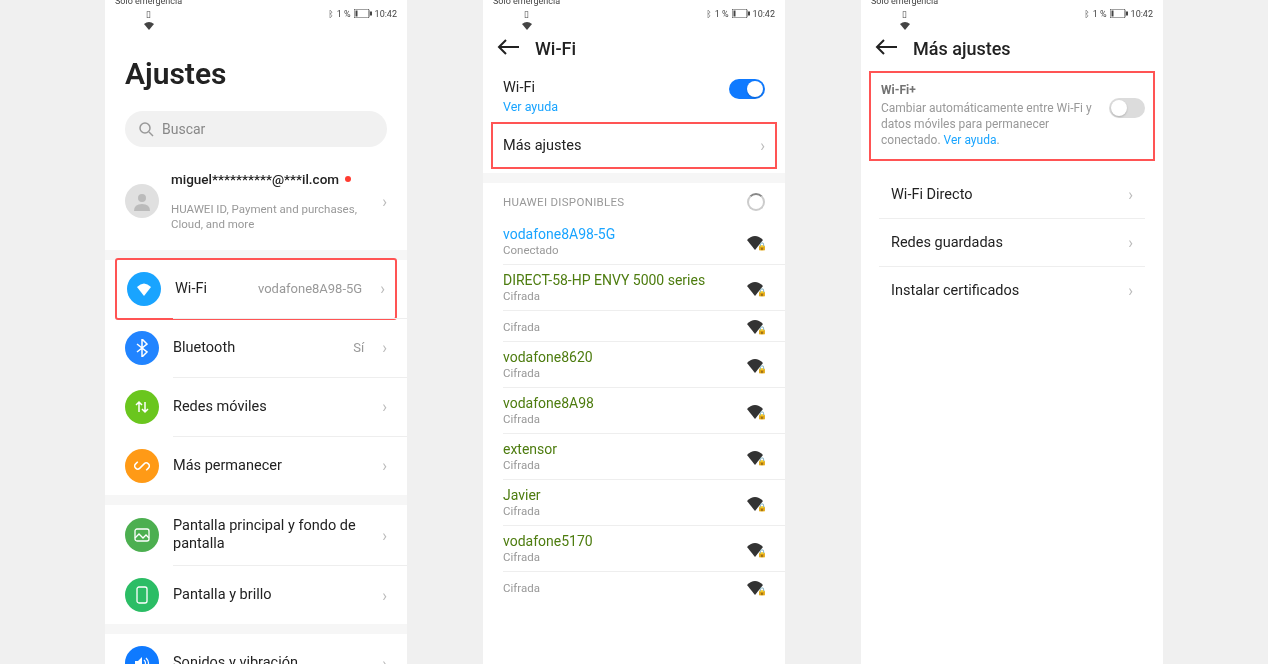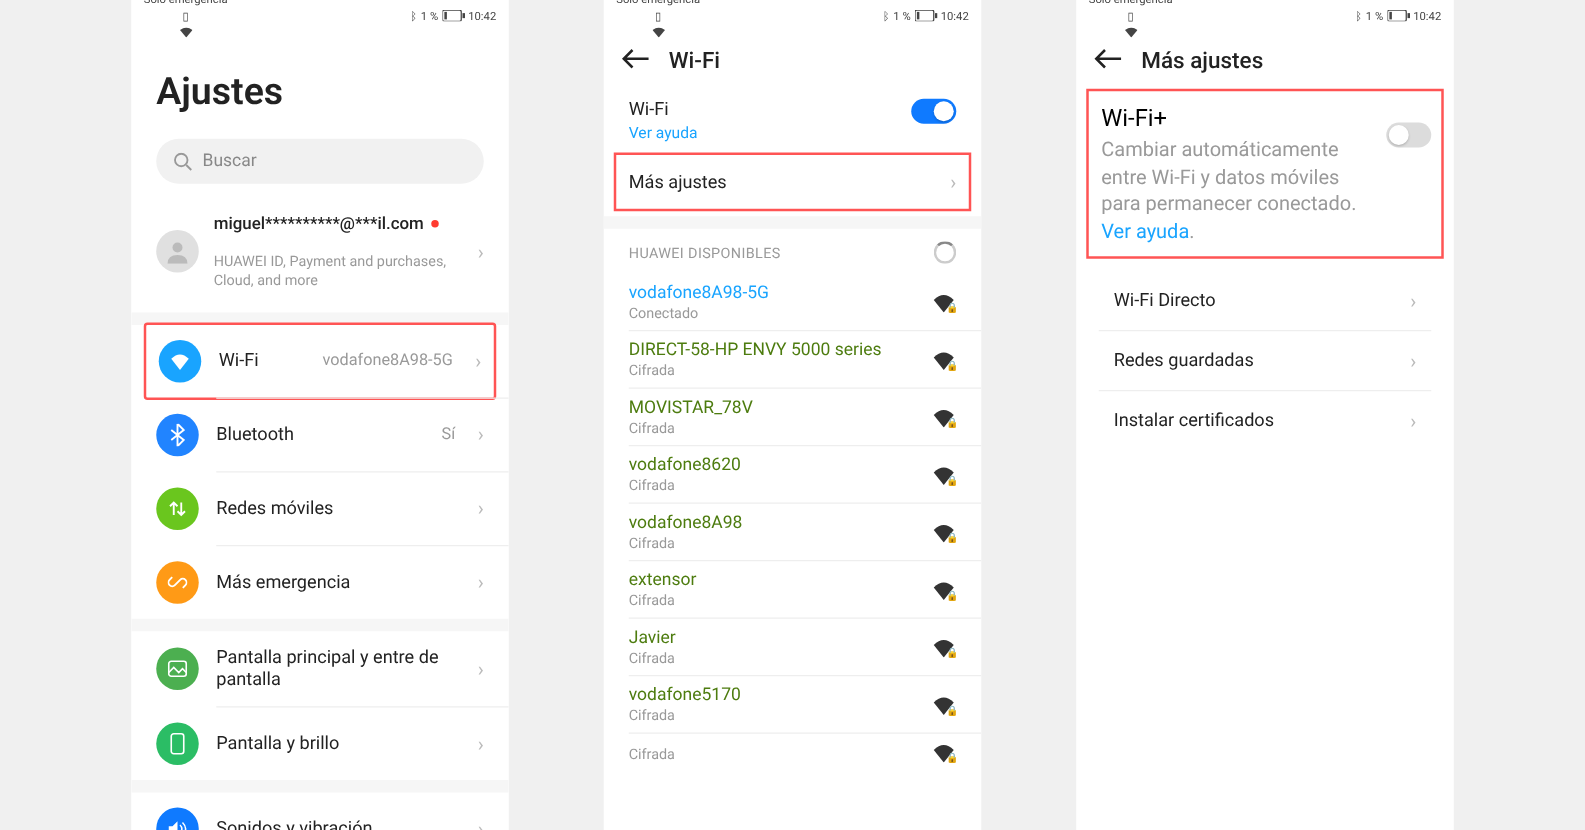--- a/index.html
+++ b/index.html
@@ -157,22 +157,22 @@
   .wifi-ico{ position:relative; width:20px; height:16px;}
   .lock-dot{ position:absolute; right:-2px; bottom:-1px; font-size:8px; color:#555;}
   .net-divider{ height:1px; background:#eee; margin-left:20px;}
 
   
   .s3-box{
     border:2px solid #ff5454;
     margin: 2px 8px 10px 8px;
     padding: 10px 10px 10px 10px;
   }
-  .s3-title{ font-size:19px; color:#000000;}
-  .s3-sub{ font-size:16px; color:#999; line-height:1.35; margin-top:3px; padding-right:40px;}
+  .s3-title{ font-size:12px; color:#737373;font-weight:bold;}
+  .s3-sub{ font-size:12px; color:#999; line-height:1.35; margin-top:3px; padding-right:40px;}
   .s3-sub .link{ color:#19a4ff;}
   .s3-tog{ position:absolute; right:18px; top:98px;}
   .s3-row{
     display:flex;
     justify-content:space-between;
     align-items:center;
     padding:14px 30px;
     font-size:14.5px;
     color:#222;
   }
@@ -269,34 +269,34 @@
     <span class="chevron">›</span>
   </div>
   <div class="row-divider"></div>
 
   <div class="setting-row">
     <div class="si-icon si-conn">
       <svg width="16" height="16" viewBox="0 0 16 16">
           <path d="M5 8A3 3 0 015 2L8 2M11 8A3 3 0 0111 14L8 14M5 8H11" fill="none" stroke="#fff" stroke-width="1.5" transform="rotate(-45 8 8)"></path>
         </svg>
     </div>
-    <div class="setting-label">Más emergencia</div>
+    <div class="setting-label">Más permanecer</div>
     <span class="chevron">›</span>
   </div>
 
   <div class="divider-gap"></div>
 
   <div class="setting-row">
     <div class="si-icon si-wall">
       <svg width="16" height="14" viewBox="0 0 16 14">
           <rect x="1" y="1" width="14" height="12" rx="2" fill="none" stroke="#fff" stroke-width="1.3"></rect>
           <path d="M1 10L5 6L9 10L12 7L15 10" fill="none" stroke="#fff" stroke-width="1.3"></path>
         </svg>
     </div>
-    <div class="setting-label">Pantalla principal y entre de pantalla</div>
+    <div class="setting-label">Pantalla principal y fondo de pantalla</div>
     <span class="chevron">›</span>
   </div>
   <div class="row-divider"></div>
 
   <div class="setting-row">
     <div class="si-icon si-bright">
       <svg width="12" height="18" viewBox="0 0 12 18">
           <rect x="1" y="1" width="10" height="16" rx="2" fill="none" stroke="#fff" stroke-width="1.3"></rect>
         </svg>
     </div>
@@ -394,21 +394,20 @@
     <div class="wifi-ico">
       <svg width="20" height="16" viewBox="0 0 20 16">
             <path d="M10 16L2 6Q10 -2 18 6Z" fill="#333"></path>
           </svg>
       <span class="lock-dot">🔒</span>
     </div>
       </div>
       <div class="net-divider"></div>
       <div class="net-row">
     <div class="net-text">
-      <div class="net-name ">MOVISTAR_78V</div>
       <div class="net-sub">Cifrada</div>
     </div>
     <div class="wifi-ico">
       <svg width="20" height="16" viewBox="0 0 20 16">
             <path d="M10 16L2 6Q10 -2 18 6Z" fill="#333"></path>
           </svg>
       <span class="lock-dot">🔒</span>
     </div>
       </div>
       <div class="net-divider"></div>

